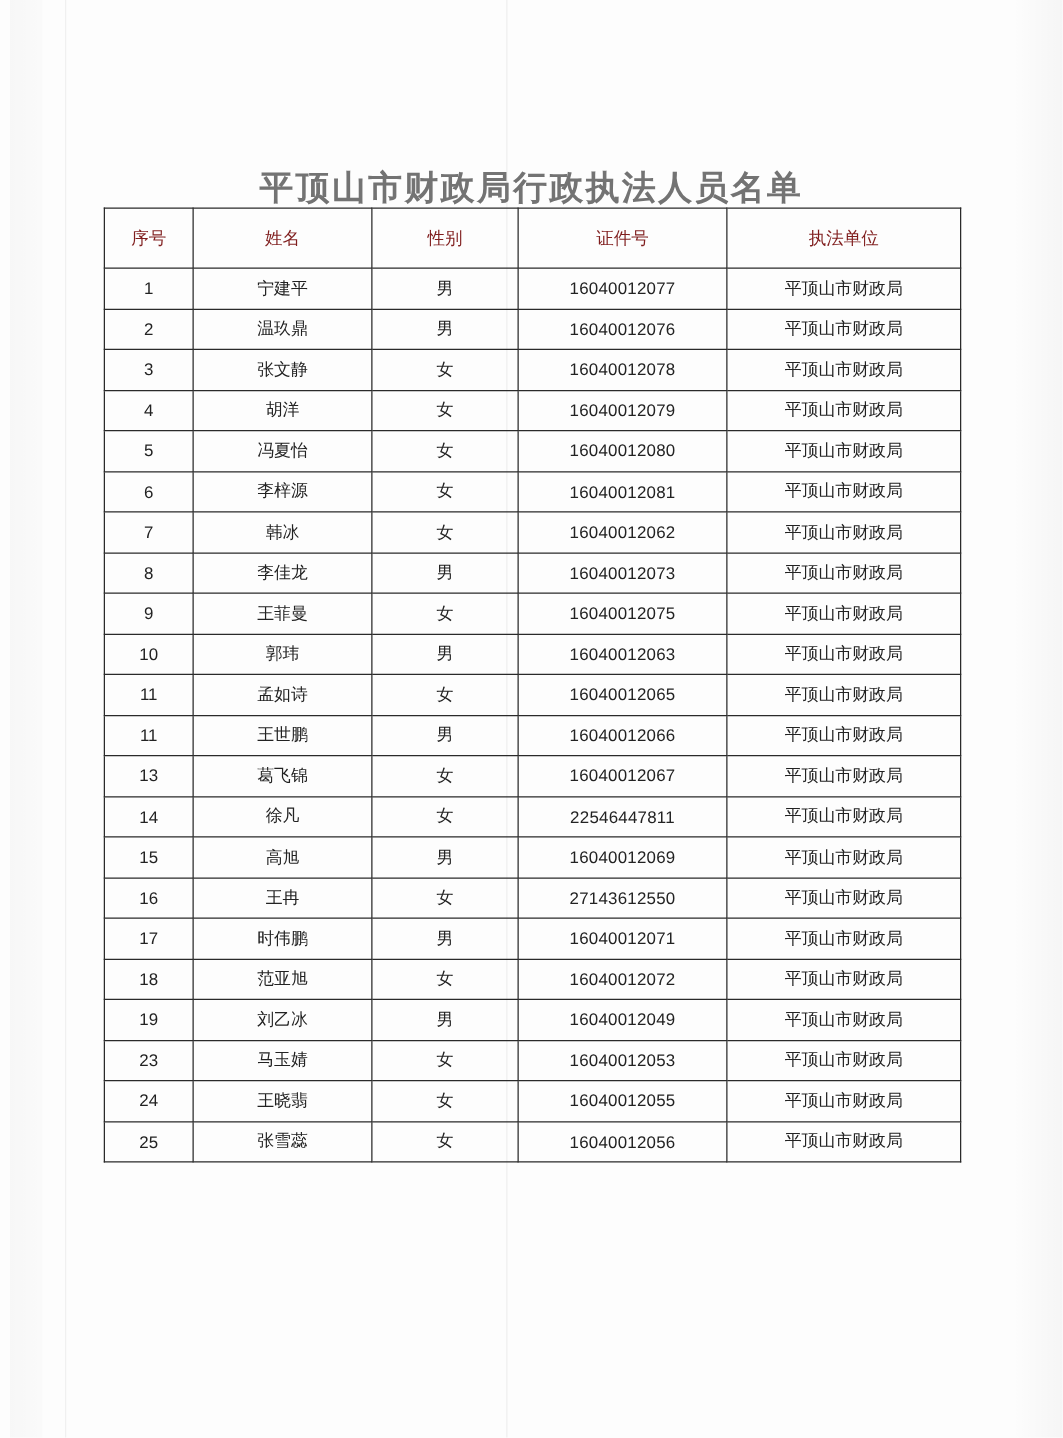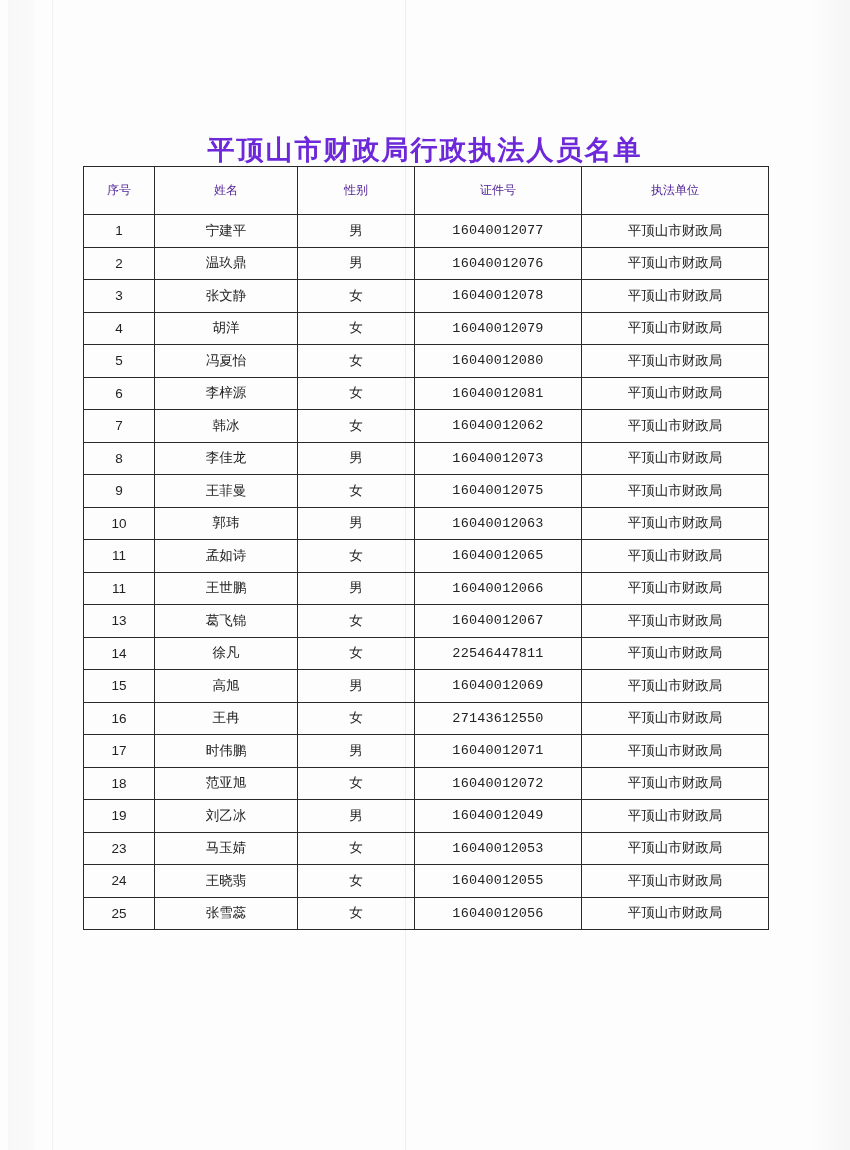--- a/index.html
+++ b/index.html
@@ -41,61 +41,61 @@
     }
     .title {
       position: absolute;
       left: 0;
       width: 850px;
       top: 114px;
       text-align: center;
       font-size: 27px;
       letter-spacing: 2px;
       font-family: "DejaVu Serif", "Liberation Serif", serif;
-      color: #6d28d9;
+      color: #737373;
     }
     table.roster {
       position: absolute;
       left: 83px;
       top: 166px;
       border-collapse: collapse;
       table-layout: fixed;
       width: 685px;
     }
     table.roster th,
     table.roster td {
       border: 1.5px solid #2a2a2a;
       text-align: center;
       vertical-align: middle;
       padding: 0;
       overflow: hidden;
       white-space: nowrap;
     }
     table.roster th {
       height: 47px;
-      font-size: 12px;
+      font-size: 14px;
       font-weight: normal;
       font-family: "DejaVu Sans", "Liberation Sans", sans-serif;
-      color: #4c1d95;
+      color: #7f1d1d;
     }
     table.roster td {
       height: 31.5px;
       font-size: 13.5px;
       color: #222;
     }
     td.col-seq {
       font-family: "Liberation Sans", "DejaVu Sans", sans-serif;
       font-size: 14px;
     }
     td.col-name, td.col-gender, td.col-unit {
       font-family: "DejaVu Sans", "Liberation Sans", sans-serif;
       font-size: 13px;
     }
     td.col-cert {
-      font-family: Liberation Mono, monospace;
+      font-family: Liberation Sans, sans-serif;
       font-size: 14.5px;
       letter-spacing: 0.2px;
     }
   </style>
 </head>
 <body>
 
 <div class="scan-edge"></div>
 <div class="scan-edge-right"></div>
 <div class="scan-line" style="left:405px;"></div>

